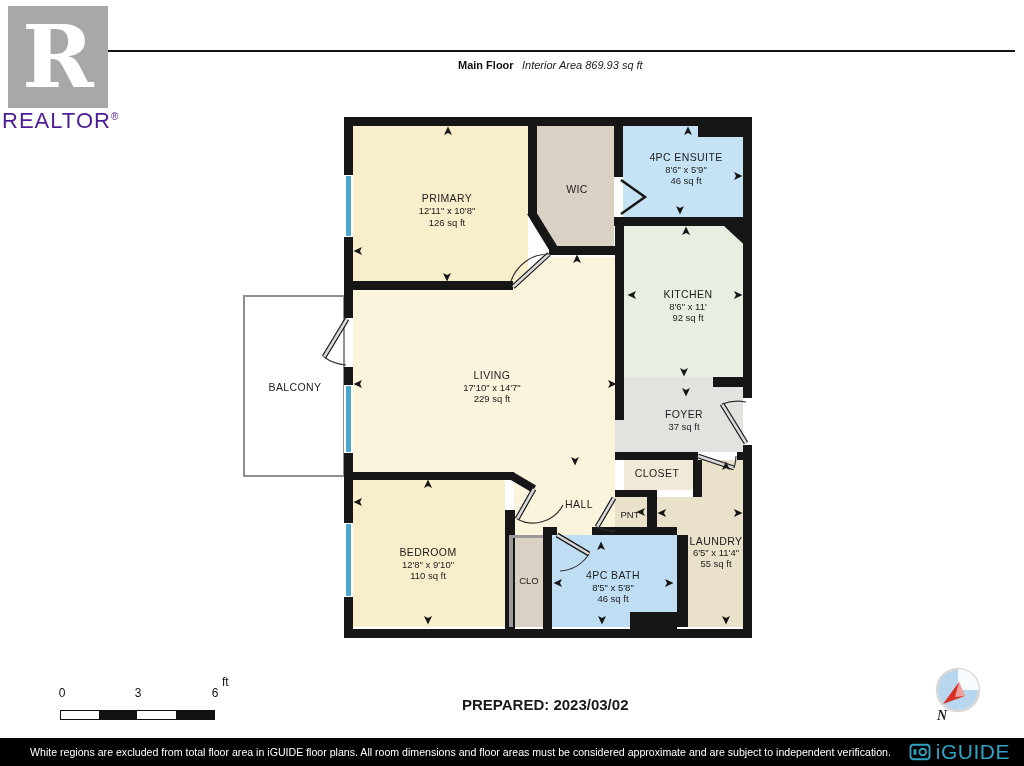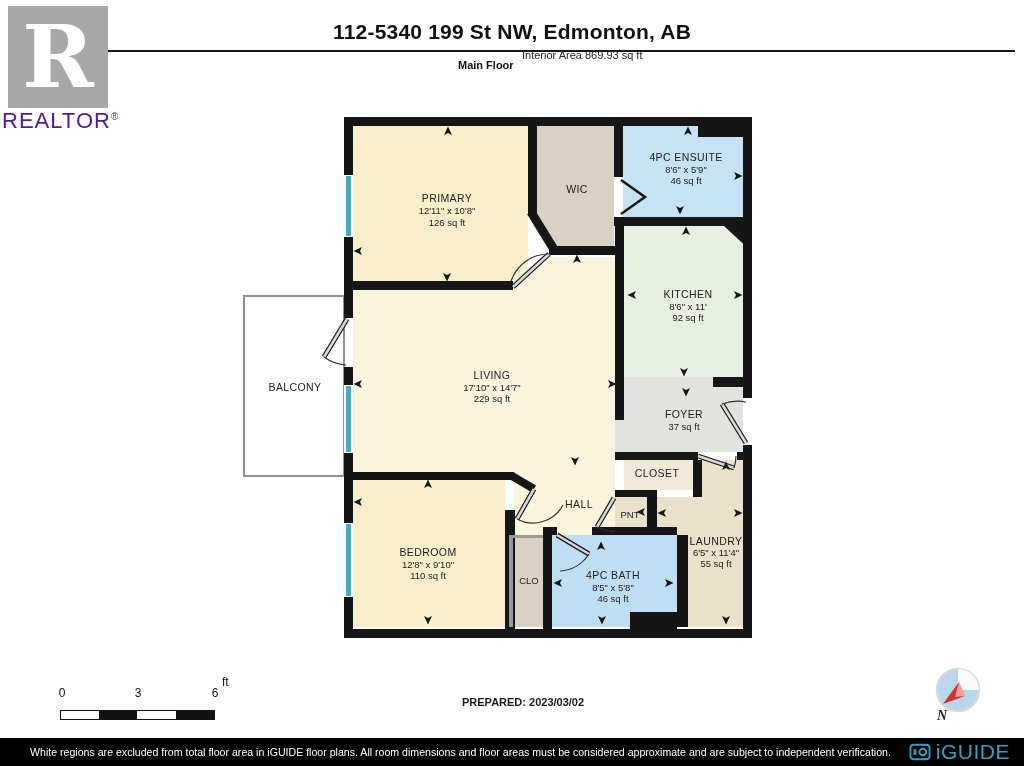--- a/index.html
+++ b/index.html
@@ -3,54 +3,53 @@
 <meta charset="utf-8">
 <style>
   html,body{margin:0;padding:0;background:#fff;}
   #stage{position:relative;width:1024px;height:766px;background:#fff;overflow:hidden;
          font-family:"Liberation Sans",sans-serif;}
   .abs{position:absolute;}
   
   .title{left:0;right:0;top:20px;text-align:center;font-size:21px;font-weight:bold;color:#111;letter-spacing:.2px;}
   .hline{left:28px;top:50px;width:987px;height:2px;background:#151515;}
   .floorlabel{left:458px;top:59px;font-size:11px;font-weight:bold;color:#111;}
-  .arealabel{left:522px;top:49px;font-size:11px;color:#222;}
+  .arealabel{left:522px;top:59px;font-size:11px;color:#222;font-style:italic;}
   
   .rblock{left:8px;top:6px;width:100px;height:102px;background:#a8a8a8;
           display:flex;align-items:center;justify-content:center;}
   .rletter{font-family:"DejaVu Serif",serif;font-weight:bold;font-size:86px;color:#fff;line-height:1;}
   .rword{left:2px;top:108px;width:140px;font-size:22px;color:#4c1d95;letter-spacing:1px;}
   .rword sup{font-size:10px;}
   
   .tick{top:686px;width:12px;text-align:center;font-size:12px;color:#111;}
   .sbar{left:60px;top:710px;width:155px;height:10px;border:1.5px solid #111;box-sizing:border-box;
         background:linear-gradient(90deg,#fff 0 25%,#111 25% 50%,#fff 50% 75%,#111 75% 100%);}
   .ftlabel{left:222px;top:675px;font-size:12px;color:#111;}
-  .prepared{left:462px;top:696px;font-size:11px;font-weight:bold;color:#1a1a1a;}
+  .prepared{left:462px;top:696px;font-size:15px;font-weight:bold;color:#1a1a1a;}
   
   .footer{left:0;right:0;bottom:0;height:28px;background:#000;display:flex;align-items:center;}
   .disclaimer{margin-left:30px;font-size:10.6px;color:#fff;}
   .iguide{margin-left:auto;margin-right:14px;display:flex;align-items:center;gap:5px;text-align:center;}
   .iguide-text{font-size:21px;letter-spacing:.5px;}
   
   .wall{fill:#161616;}
   .wline{stroke:#161616;fill:none;}
   .arc{stroke:#333;stroke-width:1.2;fill:none;}
   .leafb{stroke:#161616;stroke-width:5;}
   .leafg{stroke:#d9d9d9;stroke-width:2.6;}
   .rname{font-family:"Liberation Sans",sans-serif;font-size:10.5px;fill:#1c1c1c;text-anchor:middle;letter-spacing:.4px;}
   .rdim{font-family:"Liberation Sans",sans-serif;font-size:9.5px;fill:#1c1c1c;text-anchor:middle;}
   .compassN{font-family:"Liberation Serif",serif;font-style:italic;font-weight:bold;font-size:14px;fill:#222;}
 </style>
 </head>
 <body>
 
 <div id="stage">
 
-  <div class="abs title">112-5340 199 St NW, Edmonton, AB</div>
   <div class="abs hline"></div>
   <div class="abs floorlabel">Main Floor</div>
   <div class="abs arealabel">Interior Area 869.93 sq ft</div>
 
   <div class="abs rblock">
     <span class="rletter">R</span>
   </div>
   <div class="abs rword"><span>REALTOR</span><sup>®</sup></div>
 
   <svg class="abs" style="left:230px;top:100px;" width="544" height="552" viewBox="230 100 544 552">

